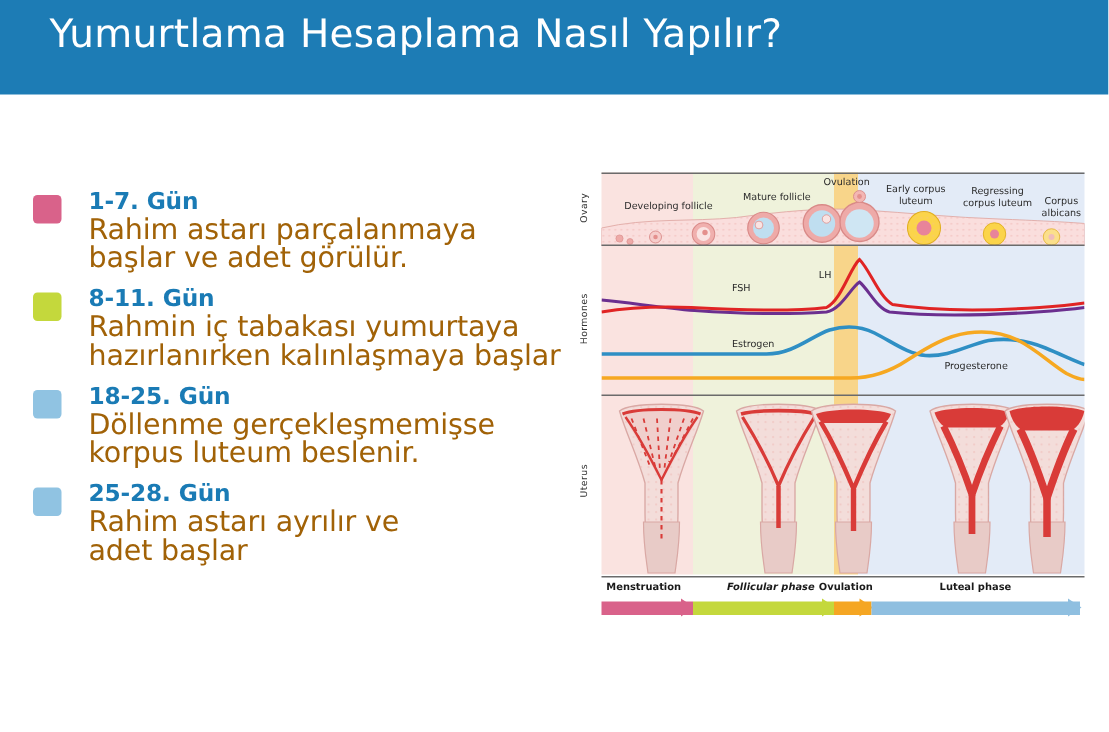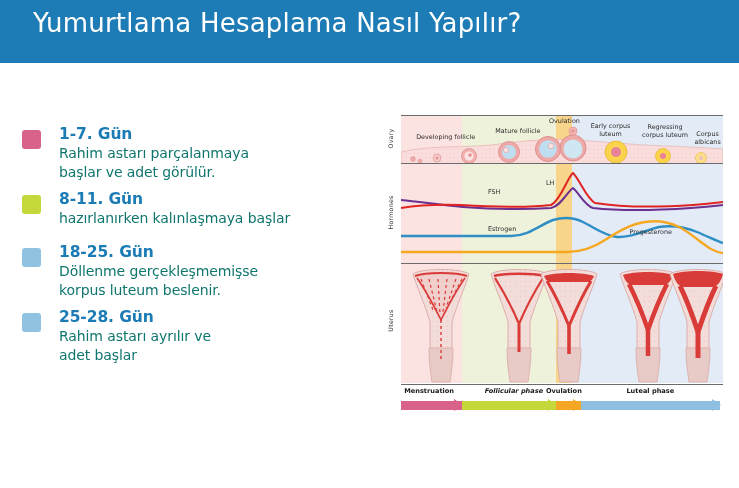--- a/index.html
+++ b/index.html
@@ -45,22 +45,22 @@
   .item-body{margin-left:37px;}
   .item-title{
     color:#1a7bb5;
     font-weight:bold;
     font-size:15.5px;
     line-height:19px;
     letter-spacing:-0.1px;
     white-space:nowrap;
   }
   .item-desc{
-    color:#0f766e;
-    font-size:14px;
+    color:#a16207;
+    font-size:19px;
     line-height:18.5px;
     letter-spacing:-0.1px;
   }
   .item-desc div{white-space:nowrap;}
   
   .diagram{
     position:absolute;left:383px;top:115px;
     width:340px;height:305px;
     background:#ffffff;
   }
@@ -140,20 +140,21 @@
         <div>başlar ve adet görülür.</div>
       </div>
     </div>
   </div>
 
   <div class="list-item">
     <div class="swatch" style="background:#c4d83c;"></div>
     <div class="item-body">
       <div class="item-title">8-11. Gün</div>
       <div class="item-desc">
+        <div>Rahmin iç tabakası yumurtaya</div>
         <div>hazırlanırken kalınlaşmaya başlar</div>
       </div>
     </div>
   </div>
 
 
   <div class="list-item">
     <div class="swatch dotted" style="background:#90c3e2;"></div>
     <div class="item-body">
       <div class="item-title">18-25. Gün</div>
@@ -260,21 +261,21 @@
                  C 194 64, 204 72, 216 73 C 232 74, 244 66, 258 63 C 272 61, 284 63, 296 68
                  C 308 73, 316 77, 322 79"></path>
 
         <path fill="none" stroke="#f6a821" stroke-width="2.4" d="M0 88 L 166 88 C 180 88, 192 84, 204 76 C 218 67, 230 60, 244 58
                  C 258 56, 268 58, 278 63 C 290 69, 300 79, 310 85 C 316 88, 320 89, 322 89"></path>
       </svg>
 
       <div class="horm-label" style="left:27%;top:24px;">FSH</div>
       <div class="horm-label" style="left:45%;top:15px;">LH</div>
       <div class="horm-label" style="left:27%;top:61px;">Estrogen</div>
-      <div class="horm-label" style="left:71%;top:64px;">Progesterone</div>
+      <div class="horm-label" style="left:71%;top:76px;">Progesterone</div>
     </div>
 
     <div class="panel panel-uterus">
       <svg width="322" height="120" viewBox="0 0 322 120" style="position:absolute;left:0;top:0;">
         <defs>
           <pattern id="udots" width="5" height="5" patternUnits="userSpaceOnUse">
             <circle cx="1.4" cy="1.4" r="0.7" fill="#eeb4b0"></circle>
           </pattern>
           <g id="uterusShape">
             <path d="M-28 4 C -20 -2, 20 -2, 28 4 C 24 18, 16 34, 11 52 L 11 72

